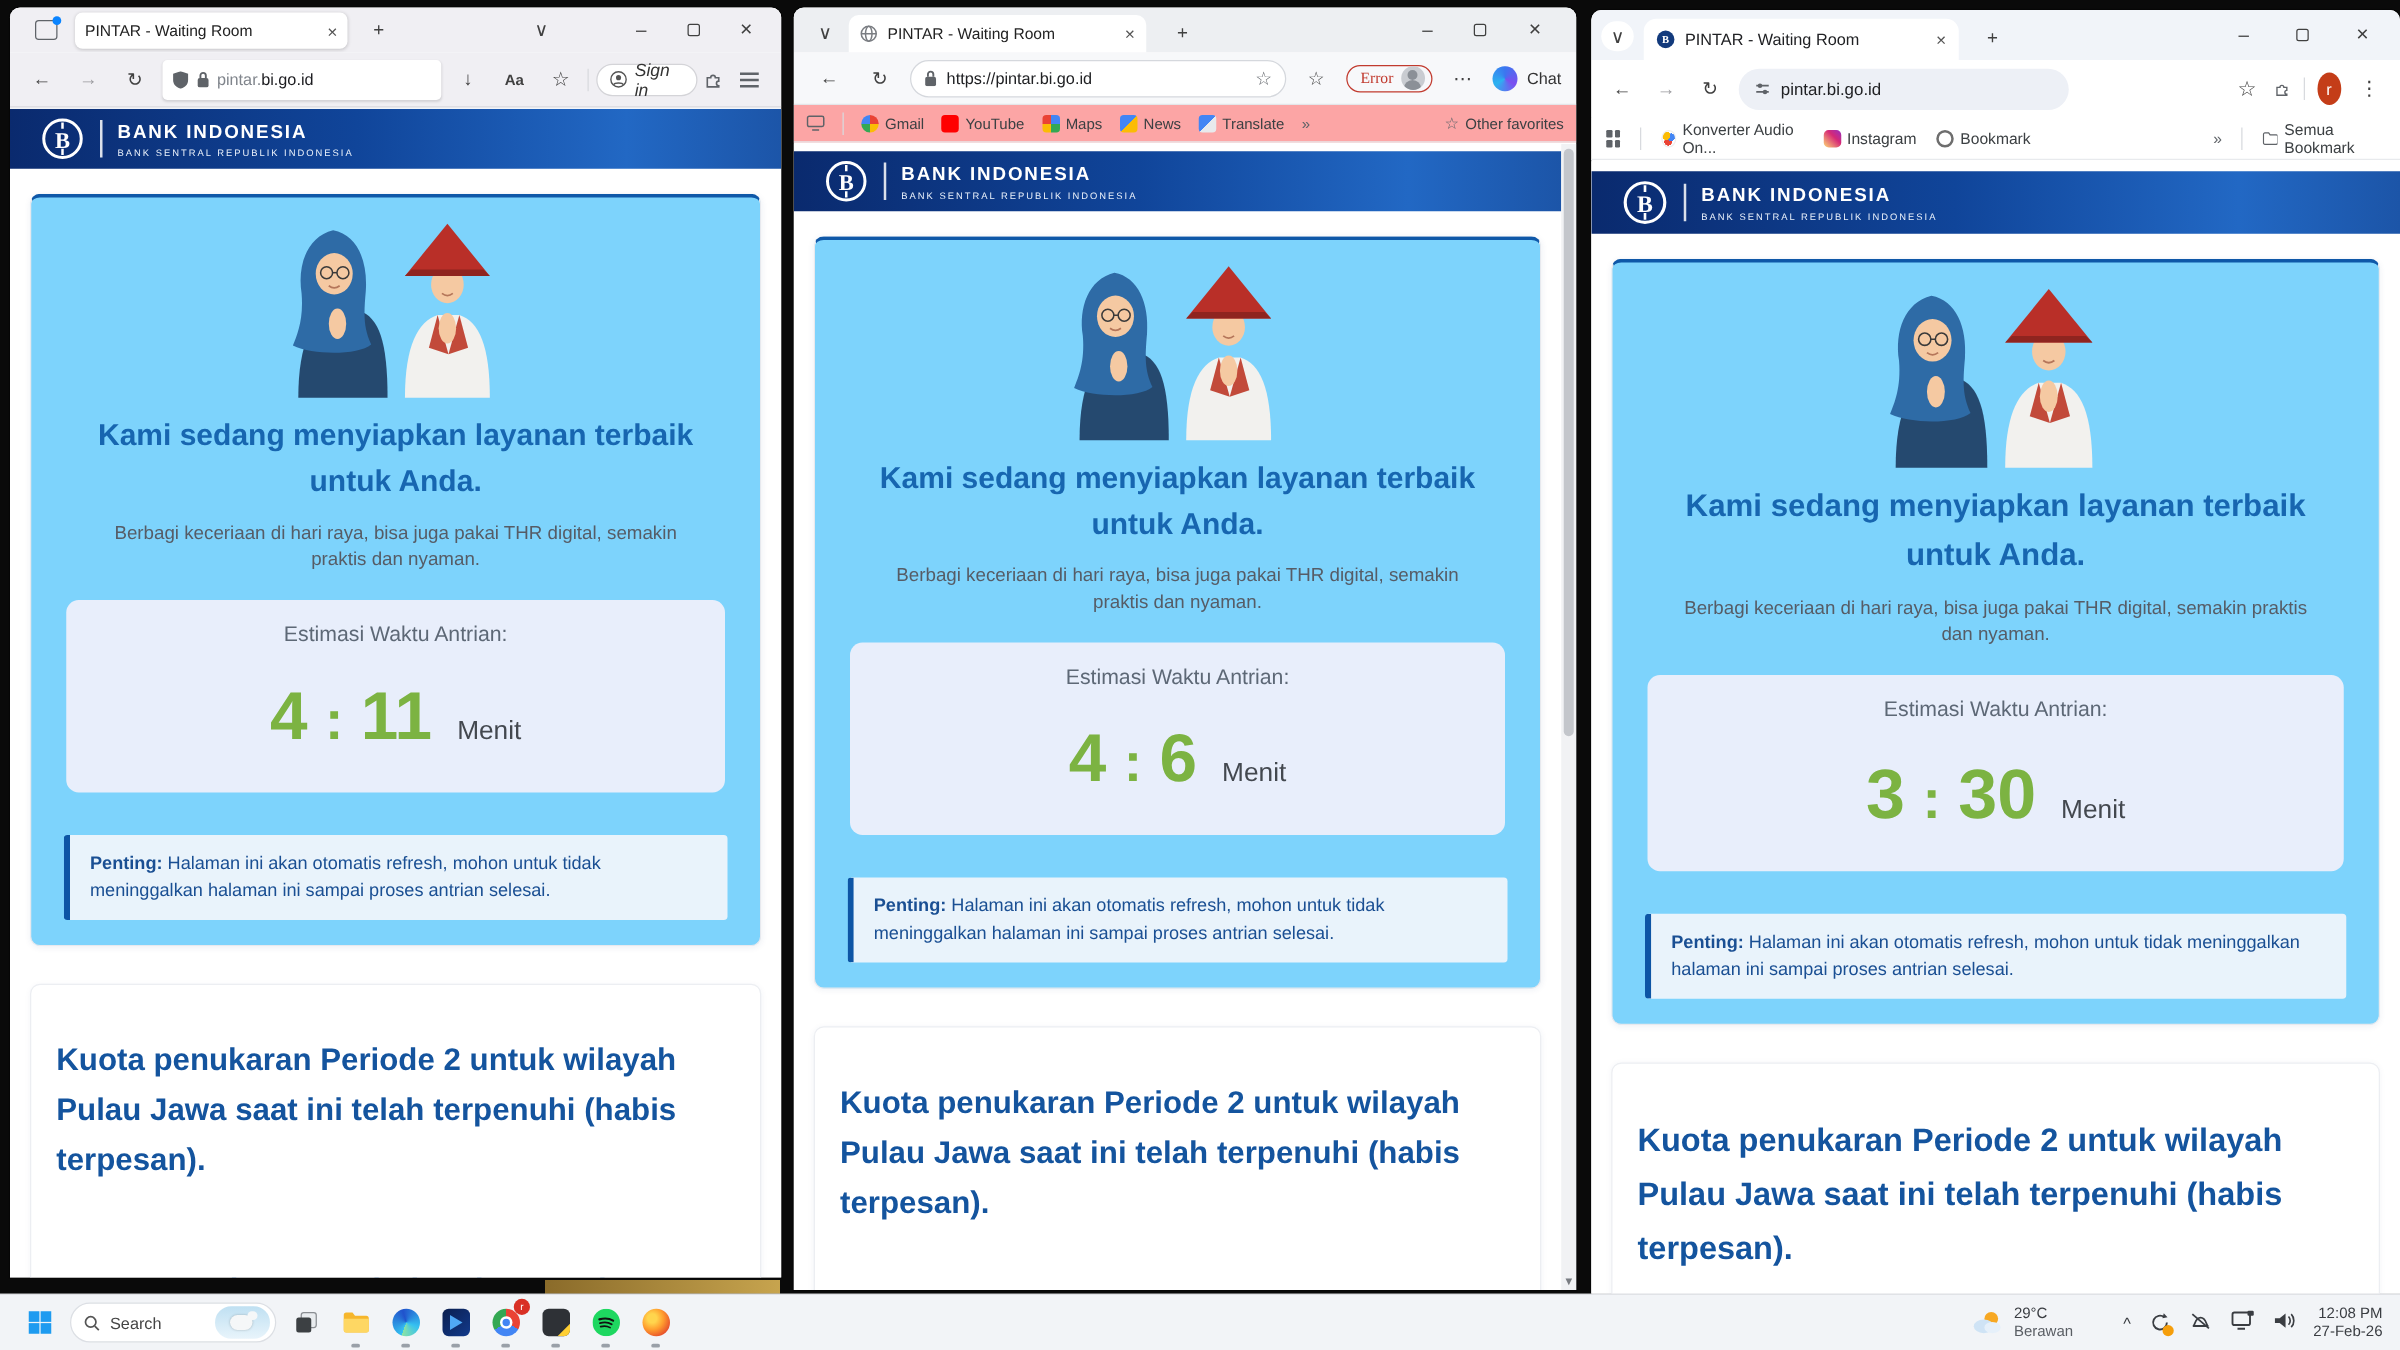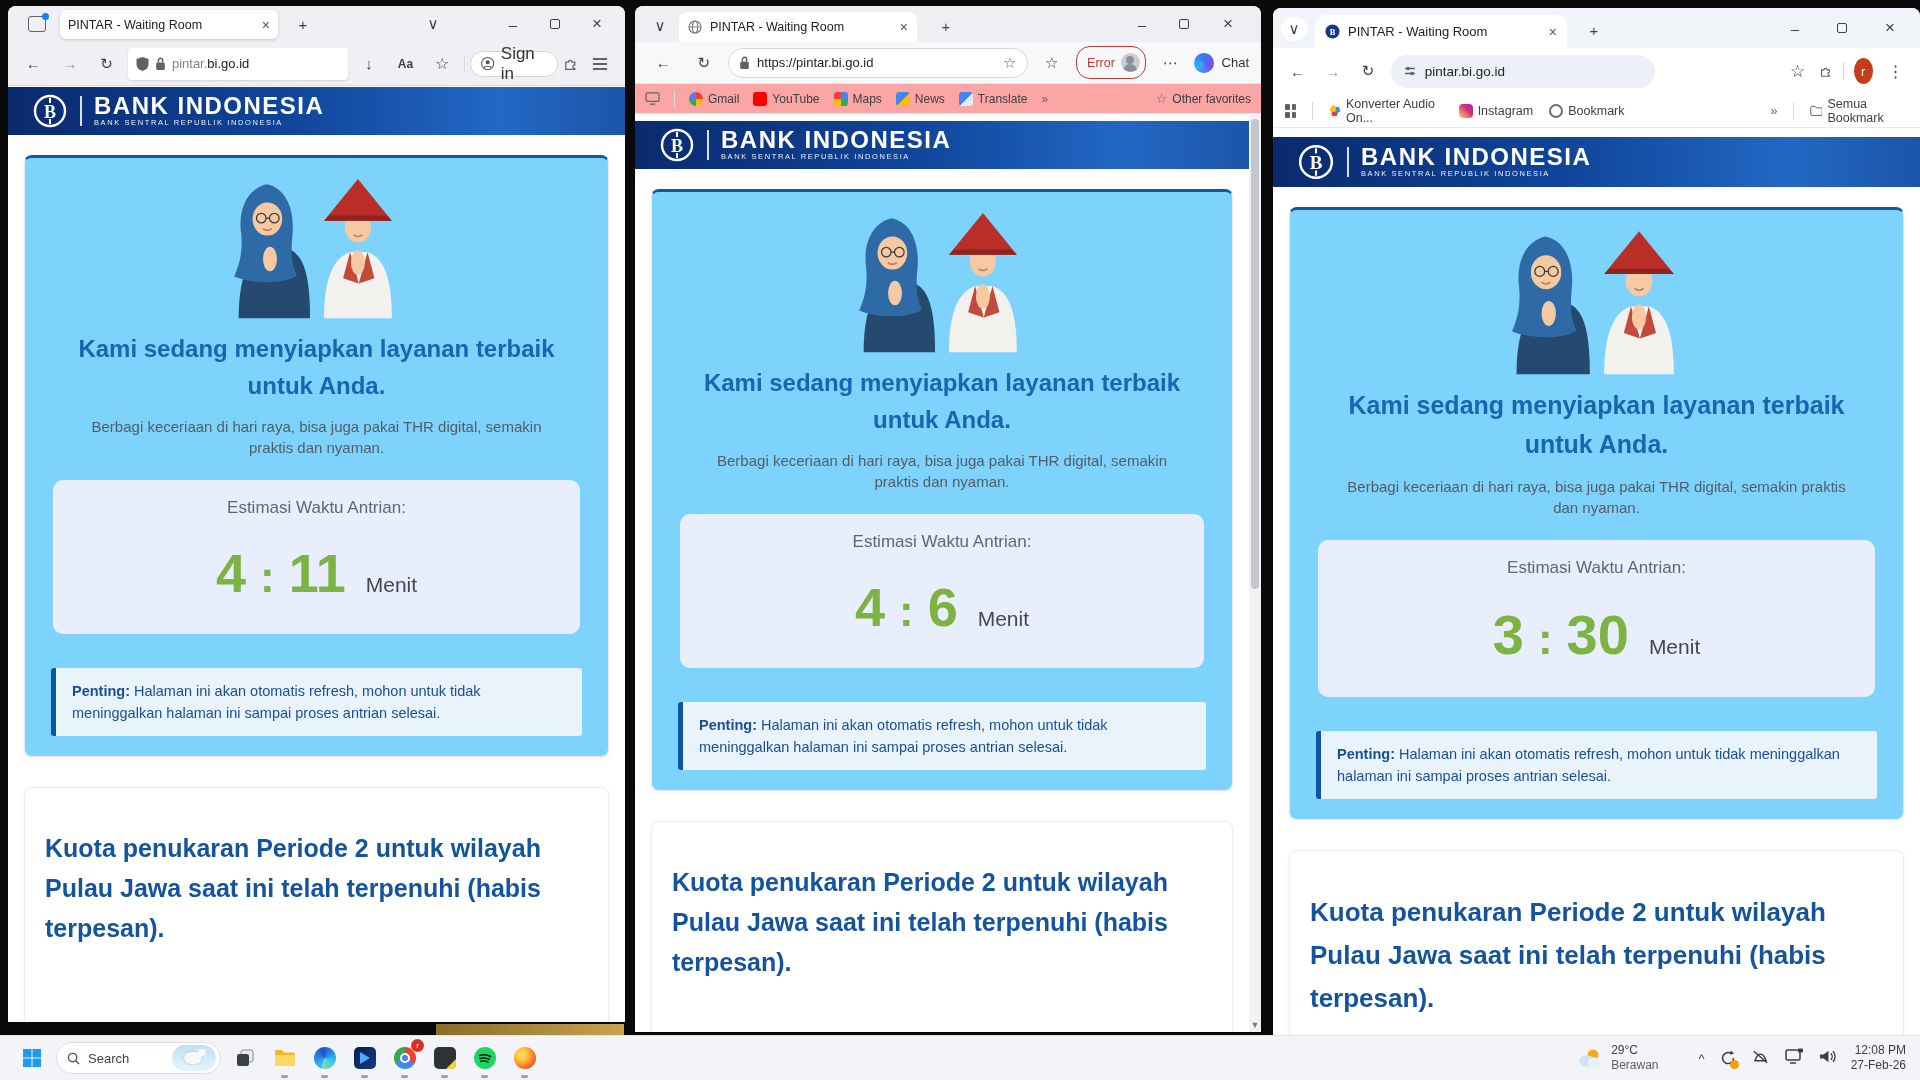--- a/index.html
+++ b/index.html
@@ -20,35 +20,35 @@
   .ff-tab { position:absolute; left:52px; top:4px; width:218px; height:29px; background:#fff; border-radius:6px;
             box-shadow:0 1px 3px rgba(0,0,0,.18); display:flex; align-items:center; padding:0 8px; gap:8px; }
   .ff-tab .t { font-size:12.5px; color:#222; flex:1; white-space:nowrap; overflow:hidden; }
   .ff-nav { position:absolute; left:0; top:36px; right:0; height:44px; background:#f0eff3; border-bottom:1px solid #d9d9de;
             display:flex; align-items:center; padding:0 10px; gap:6px; }
   .ff-url { width:242px; height:32px; background:#fff; border-radius:4px; box-shadow:0 1px 2px rgba(0,0,0,.12);
             display:flex; align-items:center; padding:0 8px; gap:6px; font-size:13px; }
   .ff-view { position:relative; width:18px; height:16px; border:1.6px solid #5f6368; border-radius:3px; }
   .ff-view .dot { position:absolute; right:-4px; top:-4px; width:7px; height:7px; border-radius:50%; background:#0a84ff; }
   .signin { display:flex; align-items:center; gap:6px; background:#fff; border:1px solid #d4d4d8; border-radius:14px;
-            height:26px; padding:0 10px; font-size:17px; color:#333; }
+            height:26px; padding:0 10px; font-size:14px; color:#333;font-style:italic; }
   #ff .viewport { top:81px; }
 
   
   #ed { left:635px; top:6px; width:626px; height:1026px; }
   .ed-title { position:absolute; left:0; top:0; right:0; height:36px; background:#edeff2; }
   .ed-tab { position:absolute; left:44px; top:6px; width:238px; height:30px; background:#fff; border-radius:8px 8px 0 0;
             display:flex; align-items:center; padding:0 9px; gap:8px; }
   .ed-tab .t { font-size:12.5px; color:#222; flex:1; white-space:nowrap; overflow:hidden; }
   .ed-nav { position:absolute; left:0; top:36px; right:0; height:42px; background:#f7f8fa; border-bottom:1px solid #e4e6e9;
             display:flex; align-items:center; padding:0 12px; gap:8px; }
   .ed-url { width:312px; height:30px; background:#fff; border:1px solid #d5d8dd; border-radius:15px;
             display:flex; align-items:center; padding:0 10px; gap:7px; font-size:13px; color:#202124; }
-  .err-pill { display:flex; align-items:center; gap:6px; border:1.6px solid #c13a2e; border-radius:14px; height:33px;
-              padding:0 5px 0 10px; }
+  .err-pill { display:flex; align-items:center; gap:6px; border:1.6px solid #c13a2e; border-radius:14px; height:22px;
+              padding:0 5px 0 10px;font-family:Liberation Serif, serif; }
   .err-pill .e { color:#c13a2e; font-size:12.5px; }
   .err-pill .av { width:19px; height:19px; border-radius:50%; background:#c9ccd1; position:relative; overflow:hidden; }
   .err-pill .av:before { content:""; position:absolute; left:5.5px; top:3px; width:8px; height:8px; border-radius:50%; background:#8b9097; }
   .err-pill .av:after  { content:""; position:absolute; left:2.5px; top:11px; width:14px; height:9px; border-radius:7px 7px 0 0; background:#8b9097; }
   .copilot { width:20px; height:20px; border-radius:50%; background:conic-gradient(#3b76f0,#7b4ff0,#2bb3f0,#3b76f0); }
   .ed-fav { position:absolute; left:0; top:78px; right:0; height:30px; background:#fca5a5; border-bottom:1px solid #e7e8ea;
             display:flex; align-items:center; padding:0 10px; gap:14px; font-size:12px; color:#3c4043; }
   .fav-item { display:flex; align-items:center; gap:5px; }
   .fv { width:14px; height:14px; border-radius:3px; display:inline-block; }
   #ed .viewport { top:109px; }
@@ -73,21 +73,21 @@
   #cr .viewport { top:121px; }
   .grid-icn { width:14px; height:14px; display:grid; grid-template-columns:1fr 1fr; gap:2px; }
   .grid-icn b { background:#5f6368; border-radius:1px; }
   .vdiv { width:1px; height:18px; background:#d8dade; }
 
   
   .bi-header { height:48px; display:flex; align-items:center; padding-left:24px;
                background:linear-gradient(90deg,#0a2a6e 0%, #10459a 45%, #2268c4 80%, #1c55a8 100%); }
   .bi-header .ring { flex:0 0 auto; }
   .bi-div { width:2px; height:30px; background:rgba(255,255,255,.85); margin:0 12px; }
-  .bi-name { color:#fff; font-size:24px; letter-spacing:1.5px; font-weight:bold; line-height:20px; }
+  .bi-name { color:#fff; font-size:15px; letter-spacing:1.5px; font-weight:bold; line-height:20px; }
   .bi-sub  { color:#eaf1fb; font-size:7.5px; letter-spacing:1.6px; margin-top:2px; }
   .bi-main { padding:0 16px; }
   .card { border:1px solid #e7e9ee; border-top:3px solid #0f58a8; border-radius:8px; background:#7dd3fc;
           box-shadow:0 1px 5px rgba(25,60,120,.07); margin-top:20px; padding:14px 24px 20px; }
   .card2 { border:1px solid #eceef2; border-radius:8px; background:#fff; margin-top:30px; padding:40px 8px 0;
            box-shadow:0 1px 5px rgba(25,60,120,.05); }
   .illus { display:flex; justify-content:center; }
   .bi-title { font-size:24px; line-height:37px; font-weight:bold; color:#1766b0; text-align:center; margin:10px 20px 0; }
   .bi-p { font-size:15px; line-height:21px; color:#565c66; text-align:center; margin:12px 26px 0; }
   .eta { margin:22px 4px 0; background:#e8eefb; border-radius:10px; text-align:center; padding:18px 0 30px; }

